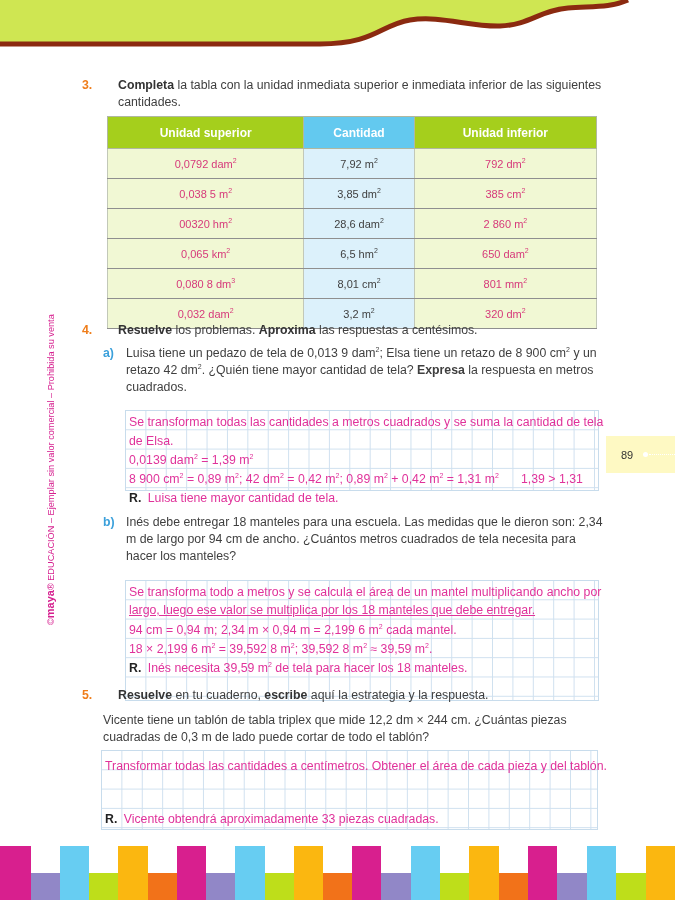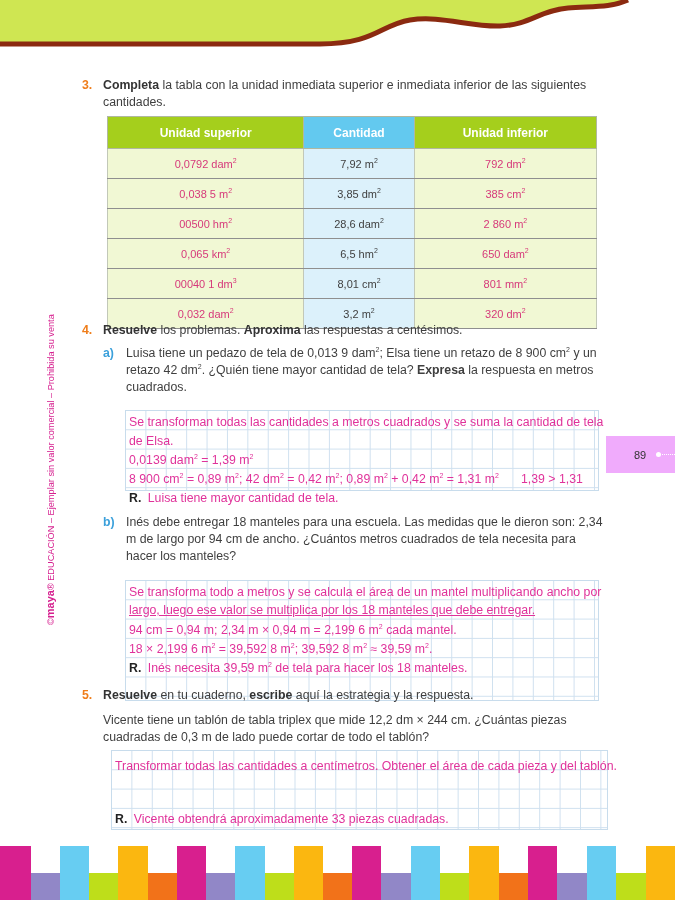--- a/index.html
+++ b/index.html
@@ -10,29 +10,29 @@
 
   .side-credit {
     position: absolute; left: 44px; top: 625px;
     transform: rotate(-90deg); transform-origin: left top;
     white-space: nowrap; font-size: 9.2px; color: #d61f8f; width: 340px;
   }
   .side-credit .brand { font-weight: bold; font-size: 11px; }
 
   .page-tab {
     position: absolute; left: 606px; top: 436px; width: 69px; height: 37px;
-    background: #f0abfc; display: flex; align-items: center; padding-left: 28px;
+    background: #fef9c3; display: flex; align-items: center; padding-left: 15px;
   }
   .page-tab .num { font-size: 11px; color: #333; }
   .page-tab .dot { width: 5px; height: 5px; border-radius: 50%; background: #fff; margin-left: 10px; }
   .page-tab .dots { flex: 1; border-top: 1px dotted #ffffff; margin-left: 1px; margin-right: 0; }
 
   .q { position: absolute; left: 82px; width: 520px; font-size: 12.3px; line-height: 17px; color: #3f3f3f; }
   .q .n { position: absolute; left: 0; top: 0; color: #ef7d1a; font-weight: bold; }
-  .q .body { margin-left: 21px; }
+  .q .body { margin-left: 36px; }
   .q b { font-weight: bold; color: #333; }
   .sub { position: absolute; left: 103px; width: 500px; font-size: 12.3px; line-height: 17px; color: #3f3f3f; }
   .sub .l { position: absolute; left: 0; top: 0; color: #3ba0db; font-weight: bold; }
   .sub .body { margin-left: 23px; }
   sup { font-size: 7px; vertical-align: 5px; line-height: 0; }
 
   table.units { position: absolute; left: 107px; top: 116px; width: 490px; border-collapse: collapse; font-size: 11px; }
   table.units th { height: 32px; color: #fff; font-weight: bold; font-size: 12px; border: 1px solid #b0b8a0; }
   table.units th.g { background: #a5cf1c; }
   table.units th.b { background: #63c9ef; }
@@ -93,31 +93,31 @@
       <td class="g"><span>0,0792 dam</span><sup>2</sup></td>
       <td class="b"><span>7,92 m</span><sup>2</sup></td>
       <td class="g"><span>792 dm</span><sup>2</sup></td>
     </tr>
     <tr>
       <td class="g"><span>0,038 5 m</span><sup>2</sup></td>
       <td class="b"><span>3,85 dm</span><sup>2</sup></td>
       <td class="g"><span>385 cm</span><sup>2</sup></td>
     </tr>
     <tr>
-      <td class="g"><span>00500 hm</span><sup>2</sup></td>
+      <td class="g"><span>00320 hm</span><sup>2</sup></td>
       <td class="b"><span>28,6 dam</span><sup>2</sup></td>
       <td class="g"><span>2 860 m</span><sup>2</sup></td>
     </tr>
     <tr>
       <td class="g"><span>0,065 km</span><sup>2</sup></td>
       <td class="b"><span>6,5 hm</span><sup>2</sup></td>
       <td class="g"><span>650 dam</span><sup>2</sup></td>
     </tr>
     <tr>
-      <td class="g"><span>00040 1 dm</span><sup>3</sup></td>
+      <td class="g"><span>0,080 8 dm</span><sup>3</sup></td>
       <td class="b"><span>8,01 cm</span><sup>2</sup></td>
       <td class="g"><span>801 mm</span><sup>2</sup></td>
     </tr>
     <tr>
       <td class="g"><span>0,032 dam</span><sup>2</sup></td>
       <td class="b"><span>3,2 m</span><sup>2</sup></td>
       <td class="g"><span>320 dm</span><sup>2</sup></td>
     </tr>
   </tbody>
 </table>
@@ -162,21 +162,21 @@
   <span class="n">5.</span>
   <div class="body">
     <b>Resuelve</b><span> en tu cuaderno, </span><b>escribe</b><span> aquí la estrategia y la respuesta.</span>
   </div>
 </div>
 
 <div class="sub" style="top:712px; left:103px;">
   <div>Vicente tiene un tablón de tabla triplex que mide 12,2 dm × 244 cm. ¿Cuántas piezas cuadradas de 0,3 m de lado puede cortar de todo el tablón?</div>
 </div>
 
-<div class="grid" style="left:101px; top:750px; width:497px; height:80px;margin-left:10px;">
+<div class="grid" style="left:101px; top:750px; width:497px; height:80px;">
   <div class="line" style="top:6px;">Transformar todas las cantidades a centímetros. Obtener el área de cada pieza y del tablón.</div>
   <div class="line" style="top:59px;"><span class="r">R.</span><span>  Vicente obtendrá aproximadamente 33 piezas cuadradas.</span></div>
 </div>
 
 <svg class="footer-bars" viewBox="0 0 675 54" preserveAspectRatio="none">
   <rect x="0" y="0" width="31" height="54" fill="#d81f8e"></rect>
   <rect x="31" y="27" width="29" height="27" fill="#9187c7"></rect>
   <rect x="60" y="0" width="29" height="54" fill="#67cdf2"></rect>
   <rect x="89" y="27" width="29" height="27" fill="#bede1a"></rect>
   <rect x="118" y="0" width="30" height="54" fill="#fbb710"></rect>

